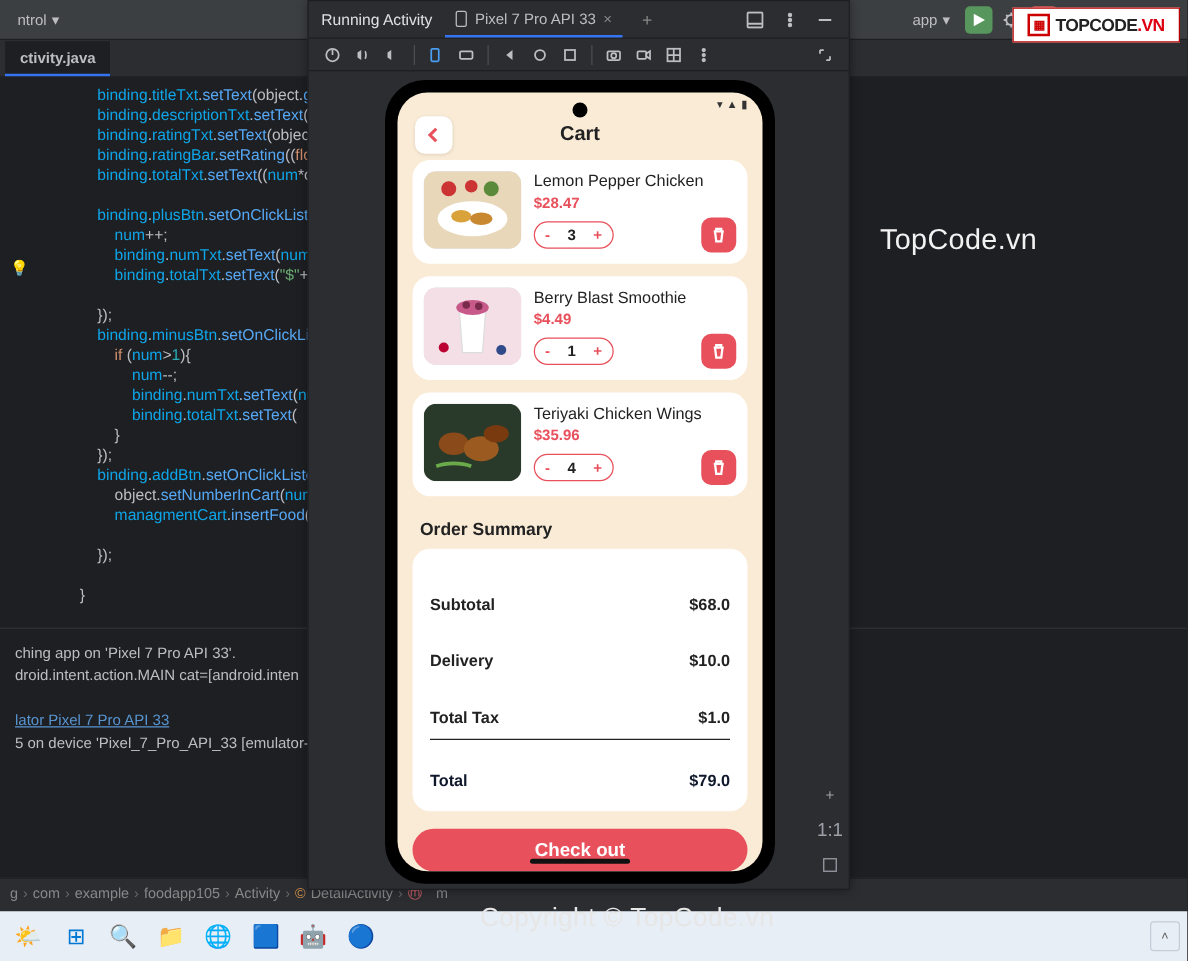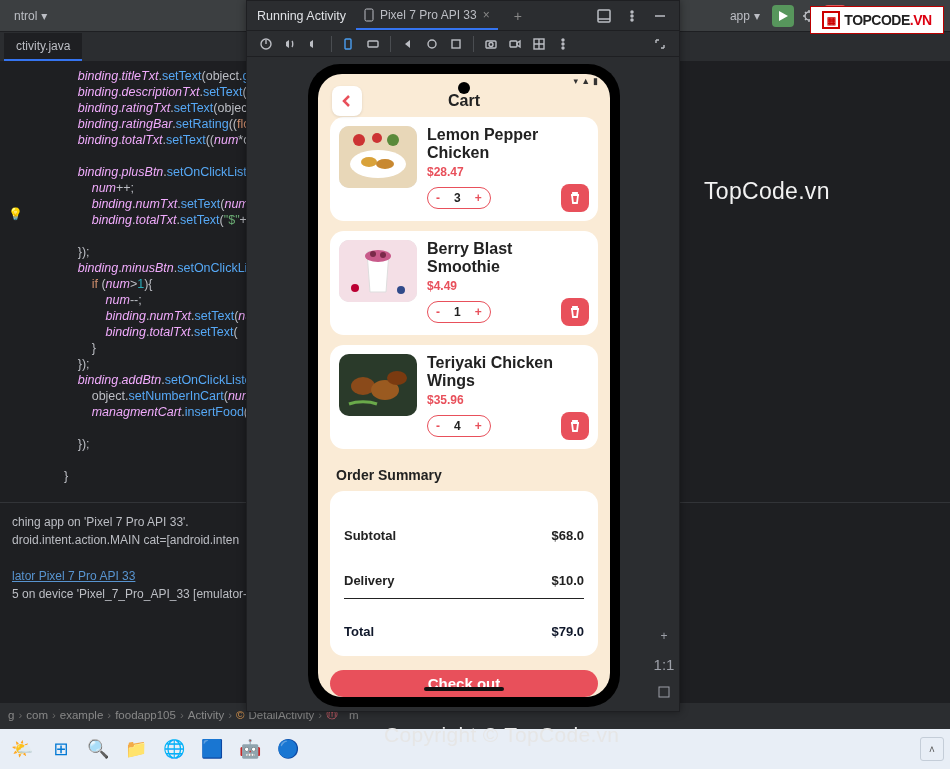--- a/index.html
+++ b/index.html
@@ -10,27 +10,27 @@
 .topbar .spacer { flex:1; }
 .topbar .drop-app { color:#bcbec4; font-size:12px; display:flex; align-items:center; gap:4px; padding:2px 6px; }
 .run-btn { width:22px; height:22px; border-radius:4px; display:flex; align-items:center; justify-content:center; cursor:pointer; }
 .run-btn.green { background:#57965c; }
 .run-btn.red { background:#db5c5c; }
 .run-btn svg { width:12px; height:12px; }
 .ic { width:18px; height:18px; display:flex; align-items:center; justify-content:center; }
 .ic svg { width:16px; height:16px; stroke:#bcbec4; fill:none; stroke-width:1.5; }
 
 .file-tabs { height:30px; background:#2b2d30; display:flex; align-items:flex-end; border-bottom:1px solid #1e1f22; padding-left:4px; }
-.file-tab { font-size:12px; color:#bcbec4; padding:6px 12px; border-bottom:2px solid #3574f0; background:#1e1f22; }
+.file-tab { font-size:12px; color:#bcbec4; padding:6px 12px; border-bottom:2px solid #3574f0; background:#1e1f22;font-weight:bold; }
 
 .editor { position:relative; padding:6px 0 0 10px; font-family:"JetBrains Mono",Consolas,monospace; font-size:12.5px; line-height:16px; color:#bcbec4; background:#1e1f22; height:440px; overflow:hidden; }
 .bulb { color:#f2c55c; font-size:12px; position:absolute; left:8px; top:144px; }
 .code { white-space:pre; padding-left:40px; }
 .c-kw { color:#cf8e6d; }
-.c-fld { color:#f0abfc;font-style:italic; }
+.c-fld { color:#0ea5e9; }
 .c-m { color:#56a8f5; }
 .c-str { color:#6aab73; }
 .c-num { color:#2aacb8; }
 .c-type { color:#bcbec4; }
 
 .logcat { background:#1e1f22; height:200px; border-top:1px solid #323438; padding:10px 12px; font-family:Consolas,monospace; font-size:12px; line-height:18px; color:#bcbec4; }
 .logcat .link { color:#5894d0; text-decoration:underline; }
 
 .breadcrumb { height:24px; background:#2b2d30; border-top:1px solid #1e1f22; display:flex; align-items:center; font-size:11.5px; color:#888; padding:0 8px; gap:4px; }
 .breadcrumb .sep { color:#666; }
@@ -66,21 +66,21 @@
 .app-header { display:flex; align-items:center; justify-content:center; position:relative; height:40px; }
 .app-header .back { position:absolute; left:14px; width:30px; height:30px; border-radius:8px; background:#fff; box-shadow:0 1px 3px rgba(0,0,0,.1); display:flex; align-items:center; justify-content:center; cursor:pointer; }
 .app-header .back svg { width:14px; height:14px; stroke:#e8505b; fill:none; stroke-width:2.5; }
 .app-header h1 { font-size:16px; font-weight:700; color:#222; }
 
 .cart-list { padding:4px 12px; display:flex; flex-direction:column; gap:10px; }
 .cart-item { background:#fff; border-radius:14px; padding:9px; display:flex; gap:10px; }
 .food-img { width:78px; height:62px; border-radius:10px; background:#ddd; flex:0 0 auto; overflow:hidden; display:flex; align-items:center; justify-content:center; }
 .food-img svg { width:100%; height:100%; }
 .item-body { flex:1; display:flex; flex-direction:column; gap:3px; }
-.item-name { font-size:16px; font-weight:700; color:#222; }
+.item-name { font-size:13px; font-weight:400; color:#222; }
 .item-price { font-size:12px; font-weight:700; color:#e8505b; }
 .item-row { display:flex; align-items:center; justify-content:space-between; margin-top:2px; }
 .qty { display:flex; align-items:center; border:1px solid #e8505b; border-radius:14px; height:22px; padding:0 8px; gap:14px; }
 .qty .pm { color:#e8505b; font-size:12px; font-weight:700; cursor:pointer; line-height:1; }
 .qty .n { font-size:12px; font-weight:700; color:#222; }
 .del { width:28px; height:28px; border-radius:8px; background:#e8505b; display:flex; align-items:center; justify-content:center; cursor:pointer; }
 .del svg { width:14px; height:14px; stroke:#fff; fill:none; stroke-width:1.8; }
 
 .summary-title { font-size:14px; font-weight:700; color:#222; padding:14px 18px 8px; }
 .summary-card { margin:0 12px; background:#fff; border-radius:14px; padding:12px 14px; }
@@ -446,20 +446,24 @@
       <div class="summary-title">Order Summary</div>
       <div class="summary-card">
         <div class="sum-row">
             <span>Subtotal</span>
             <span>$68.0</span>
           </div>
         <div class="sum-row">
             <span>Delivery</span>
             <span>$10.0</span>
           </div>
+        <div class="sum-row">
+            <span>Total Tax</span>
+            <span>$1.0</span>
+          </div>
         <hr class="sum-hr">
         <div class="sum-row total">
             <span>Total</span>
             <span>$79.0</span>
           </div>
       </div>
 
       <div class="checkout">Check out</div>
       <div class="nav-pill"></div>
     </div>

